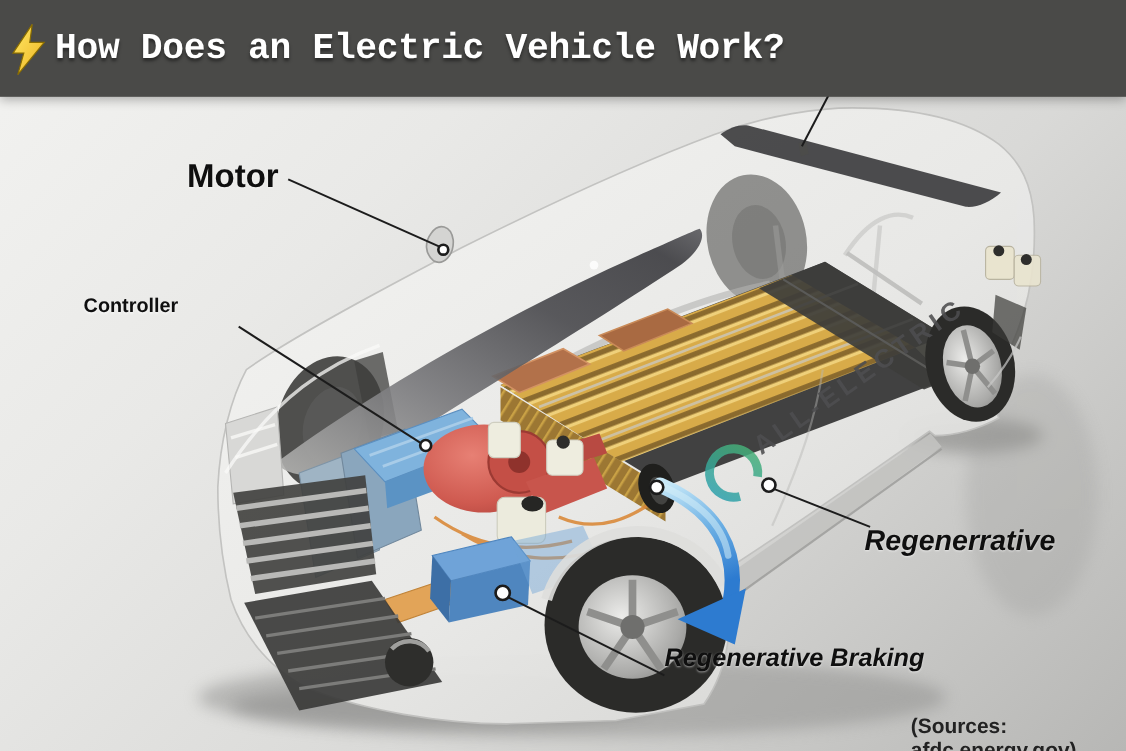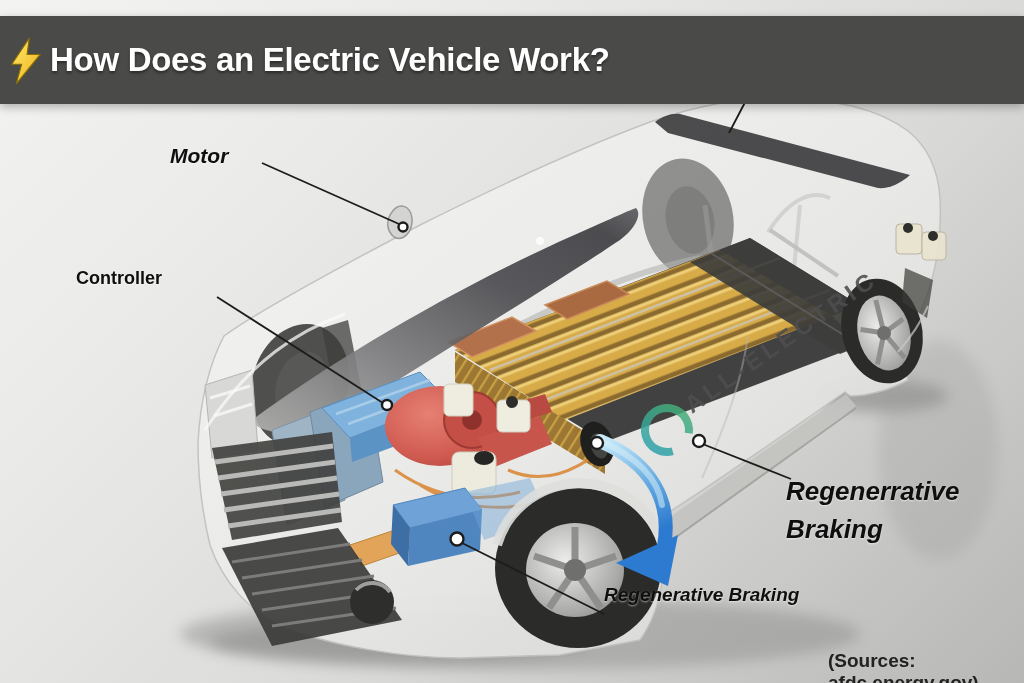--- a/index.html
+++ b/index.html
@@ -2,37 +2,37 @@
 <html><head>
 <meta charset="utf-8">
 <style>
   html,body{margin:0;padding:0;}
   .stage{
     position:relative;width:1024px;height:683px;overflow:hidden;
     font-family:"Liberation Sans",sans-serif;
     background:linear-gradient(135deg,#f3f3f1 0%,#e9e9e7 30%,#d9d9d7 62%,#b7b7b5 100%);
   }
   .titlebar{
-    position:absolute;left:0;top:16px;width:100%;height:88px;background:#4a4a48;
-    display:flex;align-items:center;z-index:30;box-shadow:0 3px 9px rgba(0,0,0,.28);
+    position:absolute;left:0;top:0;width:100%;height:88px;background:#4a4a48;
+    display:flex;align-items:center;z-index:30;box-shadow:0 3px 9px rgba(0,0,0,.28);font-family:Liberation Mono, monospace;
   }
   .titlebar .bolt{width:36px;height:48px;margin:2px 6px 0 8px;flex:0 0 auto;}
   .titlebar h1{
     margin:0;color:#fff;font-size:33px;font-weight:700;letter-spacing:-.3px;
     text-shadow:0 2px 3px rgba(0,0,0,.45);
   }
   .label{
     position:absolute;color:#0f0f0f;font-weight:700;z-index:20;
     text-shadow:0 1px 2px rgba(255,255,255,.55);
   }
-  .lbl-motor{left:170px;top:144px;font-size:21px;font-style:italic;}
+  .lbl-motor{left:170px;top:144px;font-size:30px;}
   .lbl-controller{left:76px;top:268px;font-size:18px;}
   .lbl-regen-side{left:786px;top:472px;width:214px;font-size:26px;font-style:italic;
     text-align:left;line-height:38px;}
-  .lbl-regen-bottom{left:604px;top:584px;font-size:19px;font-style:italic;}
+  .lbl-regen-bottom{left:604px;top:584px;font-size:23px;font-style:italic;}
   .lbl-sources{left:828px;top:650px;font-size:19px;font-weight:700;color:#222;
     text-shadow:none;z-index:20;position:absolute;}
   svg.scene{position:absolute;left:0;top:0;z-index:10;}
 </style>
 </head>
 <body>
 
 <div class="stage">
 
   <svg class="scene" width="1024" height="683" viewBox="0 0 1024 683">
@@ -279,18 +279,17 @@
         </linearGradient>
       </defs>
     </svg>
     <h1>How Does an Electric Vehicle Work?</h1>
   </header>
 
   <div class="label lbl-motor">Motor</div>
   <div class="label lbl-controller">Controller</div>
   <div class="label lbl-regen-side">
     <div>Regenerrative</div>
-    <div>Braking</div>
   </div>
   <div class="label lbl-regen-bottom">Regenerative Braking</div>
   <div class="lbl-sources">(Sources: afdc.energy.gov)</div>
 
 </div>
 
 </body></html>

